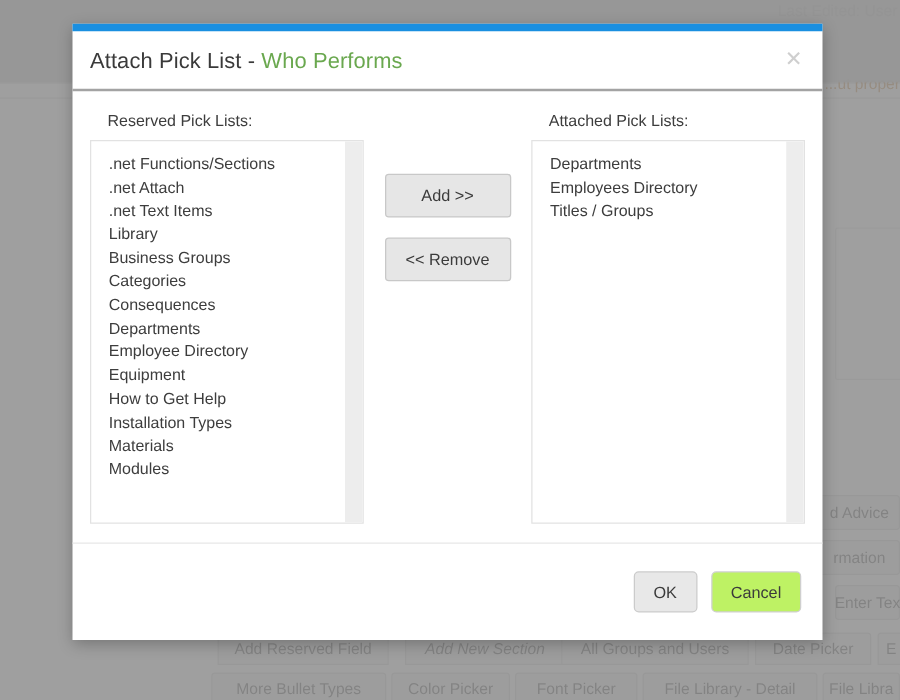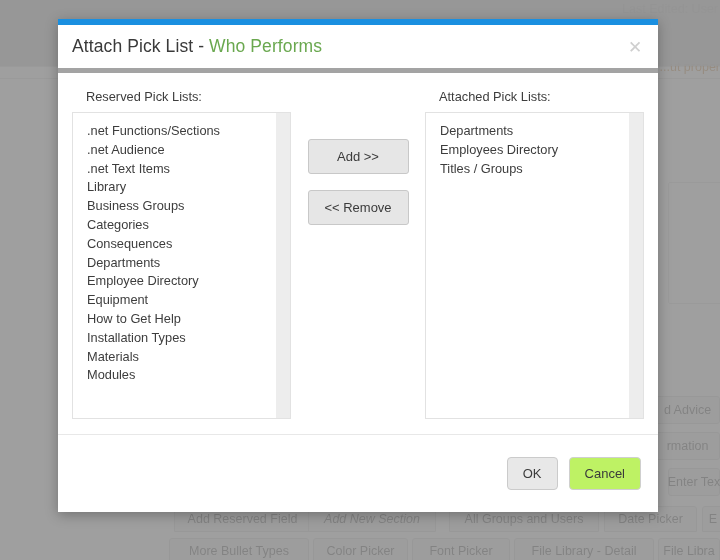--- a/index.html
+++ b/index.html
@@ -112,21 +112,21 @@
   }
   .modal-accent {
     height: 6px;
     background: #1a8fe0;
     flex: 0 0 auto;
   }
   .modal-header {
     position: relative;
     flex: 0 0 auto;
     height: 48px;
-    border-bottom: 5px solid #a3a3a3;
+    border-bottom: 2px solid #a3a3a3;
     display: flex;
     align-items: center;
     padding: 0 20px 0 14px;
     box-sizing: border-box;
   }
   .modal-title {
     font-size: 17.5px;
     color: #3a3a3a;
     letter-spacing: 0.1px;
   }
@@ -284,21 +284,21 @@
       <div class="bg-topbar-text">Last Edited: User</div>
       <div class="bg-rule bg-rule-1"></div>
       <div class="bg-rule bg-rule-2"></div>
       <div class="bg-orange-text">...ut proper</div>
       <div class="bg-panel bg-panel-main"></div>
       <div id="bg-buttons">
           <div class="bg-btn bg-btn-tall" style="left: 655px; top: 396px; width: 65px; height: 28px;">d Advice</div>
           <div class="bg-btn bg-btn-tall" style="left: 655px; top: 432px; width: 65px; height: 28px;">rmation</div>
           <div class="bg-btn bg-btn-tall" style="left: 668px; top: 468px; width: 52px; height: 28px;">Enter Tex</div>
           <div class="bg-btn" style="left: 174px; top: 506px; width: 137px; height: 26px;">Add Reserved Field</div>
-          <div class="bg-btn" style="left: 308px; top: 506px; width: 128px; height: 26px; font-style: italic;">Add New Section</div>
+          <div class="bg-btn" style="left: 324px; top: 506px; width: 128px; height: 26px; font-style: italic;">Add New Section</div>
           <div class="bg-btn" style="left: 449px; top: 506px; width: 150px; height: 26px;">All Groups and Users</div>
           <div class="bg-btn" style="left: 604px; top: 506px; width: 93px; height: 26px;">Date Picker</div>
           <div class="bg-btn" style="left: 702px; top: 506px; width: 18px; height: 26px;">E</div>
           <div class="bg-btn" style="left: 169px; top: 538px; width: 140px; height: 26px;">More Bullet Types</div>
           <div class="bg-btn" style="left: 313px; top: 538px; width: 95px; height: 26px;">Color Picker</div>
           <div class="bg-btn" style="left: 412px; top: 538px; width: 98px; height: 26px;">Font Picker</div>
           <div class="bg-btn" style="left: 514px; top: 538px; width: 140px; height: 26px;">File Library - Detail</div>
           <div class="bg-btn" style="left: 658px; top: 538px; width: 62px; height: 26px;">File Libra</div>
         </div>
     </div>
@@ -317,21 +317,21 @@
       <button class="modal-close">✕</button>
     </div>
 
     <div class="modal-body">
 
       <div class="col col-left">
         <div class="col-label">Reserved Pick Lists:</div>
         <div class="listbox">
           <div class="list-items" id="available-items">
               <div class="list-item">.net Functions/Sections</div>
-              <div class="list-item">.net Audience</div>
+              <div class="list-item">.net Attach</div>
               <div class="list-item">.net Text Items</div>
               <div class="list-item">Library</div>
               <div class="list-item">Business Groups</div>
               <div class="list-item">Categories</div>
               <div class="list-item">Consequences</div>
               <div class="list-item">Departments</div>
               <div class="list-item">Employee Directory</div>
               <div class="list-item">Equipment</div>
               <div class="list-item">How to Get Help</div>
               <div class="list-item">Installation Types</div>

